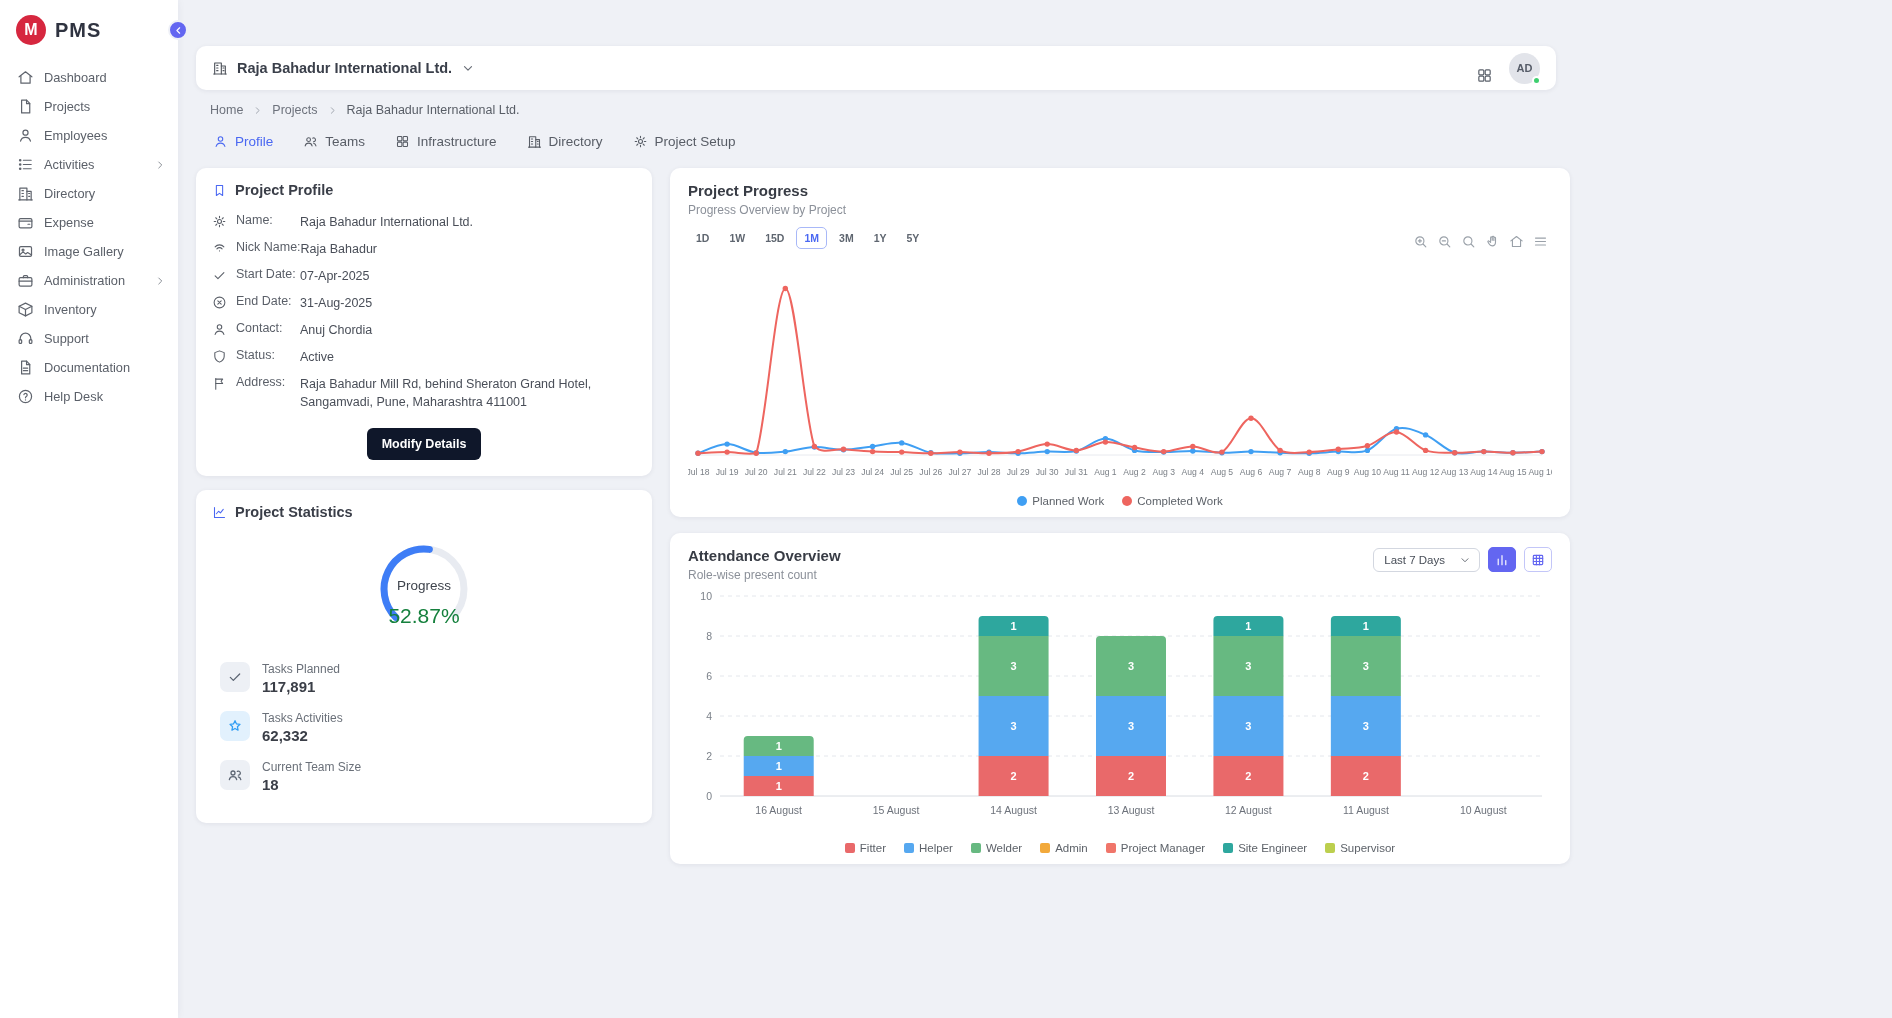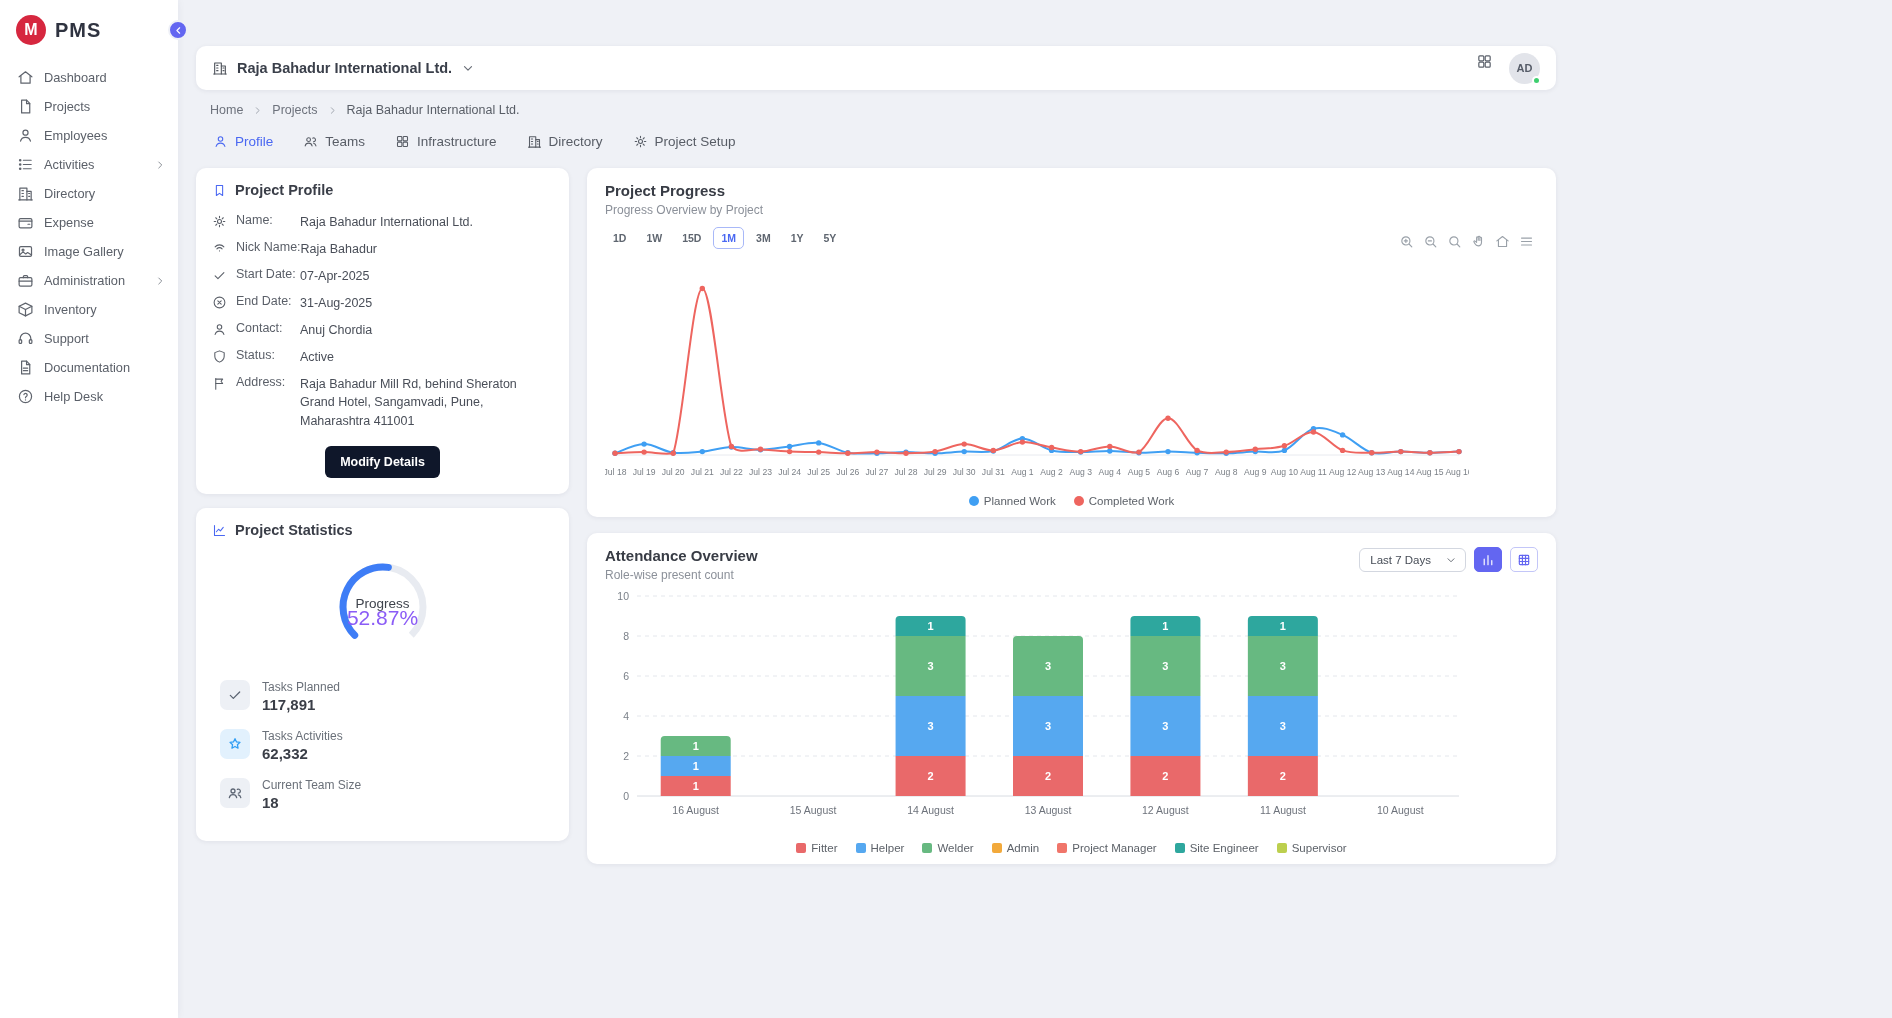--- a/index.html
+++ b/index.html
@@ -24,59 +24,59 @@
   
   .main { flex:1; padding:10px 18px 0;margin-top:36px; }
   .content { width:1360px; }
   .card { background:#fff; border-radius:10px; box-shadow:0 1px 5px rgba(25,30,55,.07); }
 
   .topbar { height:44px; display:flex; align-items:center; justify-content:space-between; padding:0 16px; }
   .company { display:flex; align-items:center; gap:9px; cursor:pointer; }
   .company .c-icon { display:flex; color:#51565e; }
   .company .c-name { font-size:14.5px; font-weight:600; color:#3a3f4a; }
   .company .c-chev { display:flex; color:#6a6f78; }
-  .top-right { display:flex; align-items:flex-start; gap:16px; }
+  .top-right { display:flex; align-items:flex-end; gap:16px; }
   .apps-btn { display:flex; color:#5b616b; background:none; border:none; cursor:pointer; padding:0; }
   .avatar { width:31px; height:31px; border-radius:50%; background:#e2e4ea; color:#565c68; font-size:11px; font-weight:700;
     display:flex; align-items:center; justify-content:center; position:relative; cursor:pointer; }
   .avatar .dot { position:absolute; right:-1px; bottom:-1px; width:9px; height:9px; border-radius:50%;
     background:#3ecf6f; border:2px solid #fff; }
 
   .breadcrumb { display:flex; align-items:center; gap:9px; margin:13px 2px 9px 14px; font-size:12.5px; color:#6d727c; }
   .crumb { cursor:pointer; }
   .crumb-current { color:#585d66; }
   .crumb-sep { display:flex; color:#9aa0a8; }
 
   .tabs { display:flex; gap:30px; align-items:center; margin-left:17px; height:30px; }
   .tab { display:flex; align-items:center; gap:7px; font-size:13.5px; color:#585d66; cursor:pointer; }
   .tab.active { color:#4a68f2; font-weight:500; }
 
   .content-grid { display:flex; gap:18px; margin-top:12px; align-items:flex-start; }
-  .col-left { width:373px; flex-shrink:0; display:flex; flex-direction:column; gap:14px; }
+  .col-left { width:456px; flex-shrink:0; display:flex; flex-direction:column; gap:14px; }
   .col-right { flex:1; display:flex; flex-direction:column; gap:16px; }
 
   
   .profile-card { padding:14px 16px 16px; }
   .card-head { display:flex; align-items:center; gap:8px; }
   .card-head .h-icon { display:flex; color:#4a68f2; }
   .card-head .title { font-size:14.5px; font-weight:600; color:#3a3e48; }
   .fields { margin-top:10px; }
   .field { display:flex; align-items:flex-start; padding:4.5px 0; font-size:12.5px; }
   .field .f-icon { display:flex; color:#5a5f68; margin-right:9px; margin-top:1px; }
   .f-label { min-width:64px; color:#5a5f68; }
   .f-value { color:#494e58; line-height:1.45; max-width:306px; }
   .btn-row { display:flex; justify-content:center; margin-top:12px; }
   .btn-primary { background:#0f172a; color:#fff; border:none; border-radius:6px; font-size:12.5px; font-weight:600;
     padding:9px 15px; cursor:pointer; font-family:inherit; }
 
   
   .stats-card { padding:14px 16px; min-height:332px; }
   .gauge-wrap { width:130px; margin:16px auto 0; position:relative; height:104px; }
   .gauge-label { position:absolute; top:42px; width:100%; text-align:center; font-size:13.5px; color:#3e434c; }
-  .gauge-value { position:absolute; top:52px; width:100%; text-align:center; font-size:21px; color:#8b5cf6; }
+  .gauge-value { position:absolute; top:68px; width:100%; text-align:center; font-size:21px; color:#15803d; }
   .stats-list { margin-top:22px; }
   .stat-row { display:flex; gap:12px; margin:0 0 16px 8px; }
   .stat-icon { width:30px; height:30px; border-radius:7px; display:flex; align-items:center; justify-content:center; }
   .stat-label { font-size:12px; color:#6a7079; }
   .stat-value { font-size:15px; font-weight:700; color:#3a3e47; margin-top:2px; }
 
   
   .progress-card { padding:14px 18px 10px; }
   .card-title { font-size:15px; font-weight:600; color:#383c45; }
   .card-sub { font-size:12px; color:#8b9099; margin-top:4px; }

